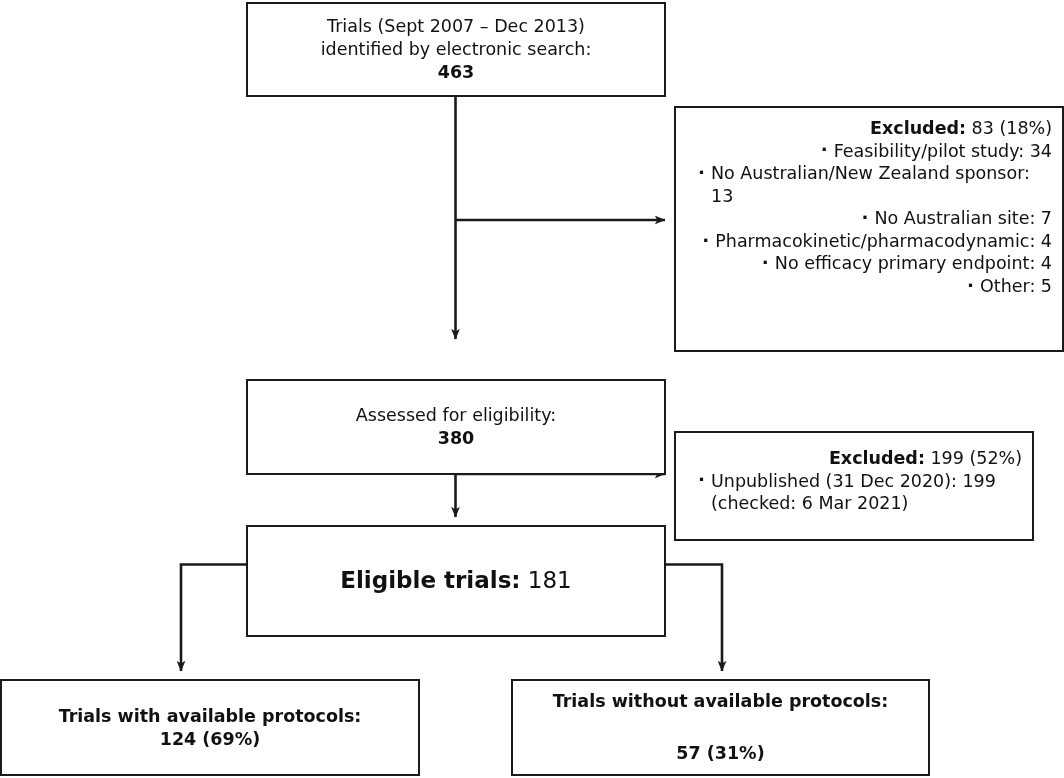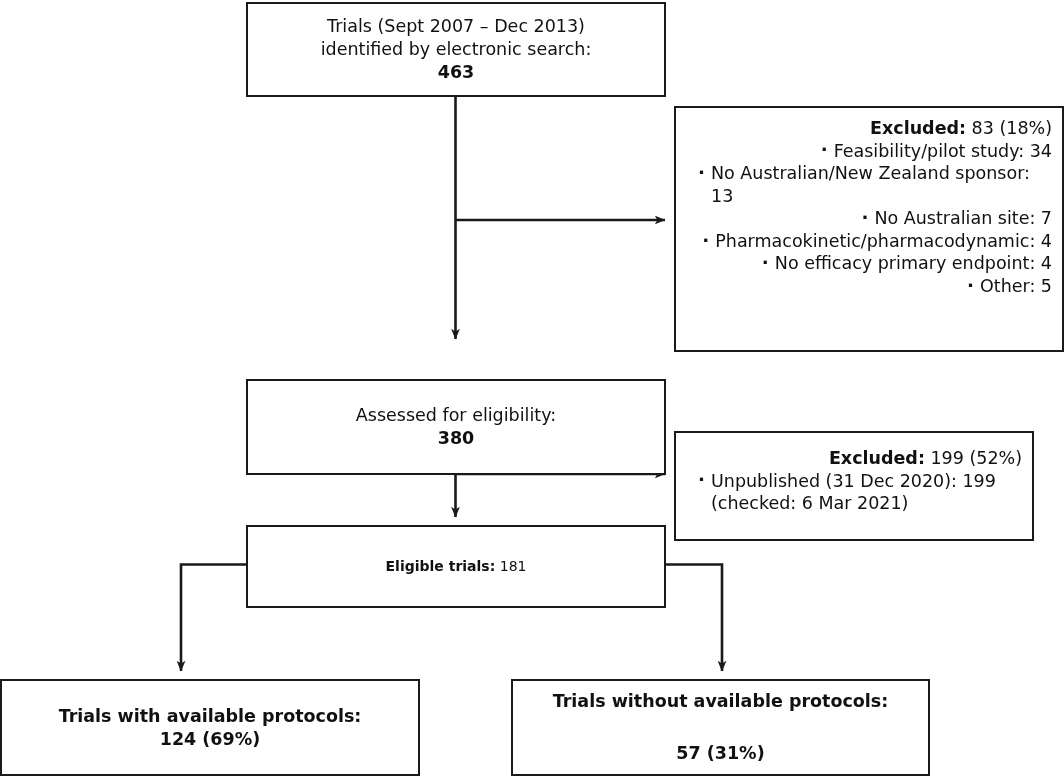--- a/index.html
+++ b/index.html
@@ -57,22 +57,22 @@
   #node-identified {
     left: 246px; top: 2px; width: 420px; height: 95px;
     font-size: 17.5px;
   }
   #node-assessed {
     left: 246px; top: 347px; width: 420px; height: 96px;
     font-size: 17.5px;
     margin-top: 32px;
   }
   #node-eligible {
-    left: 246px; top: 525px; width: 420px; height: 83px;
-    font-size: 14px;
+    left: 246px; top: 525px; width: 420px; height: 112px;
+    font-size: 23px;
   }
 
   
   #node-excluded-1 {
     left: 674px; top: 106px; width: 390px; height: 246px;
     padding: 9px 10px 8px 22px;
     font-size: 17.5px;
   }
   #node-excluded-2 {
     left: 674px; top: 431px; width: 360px; height: 110px;

